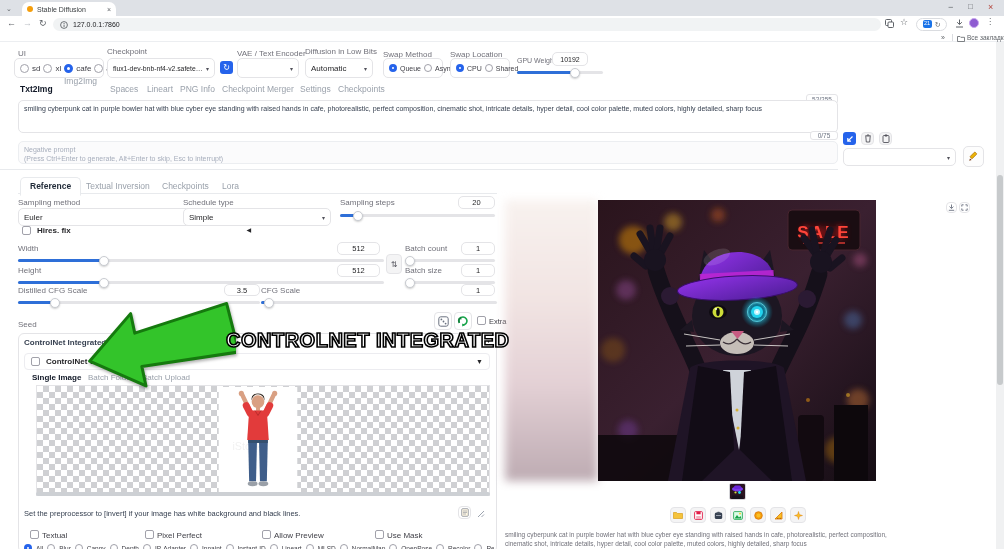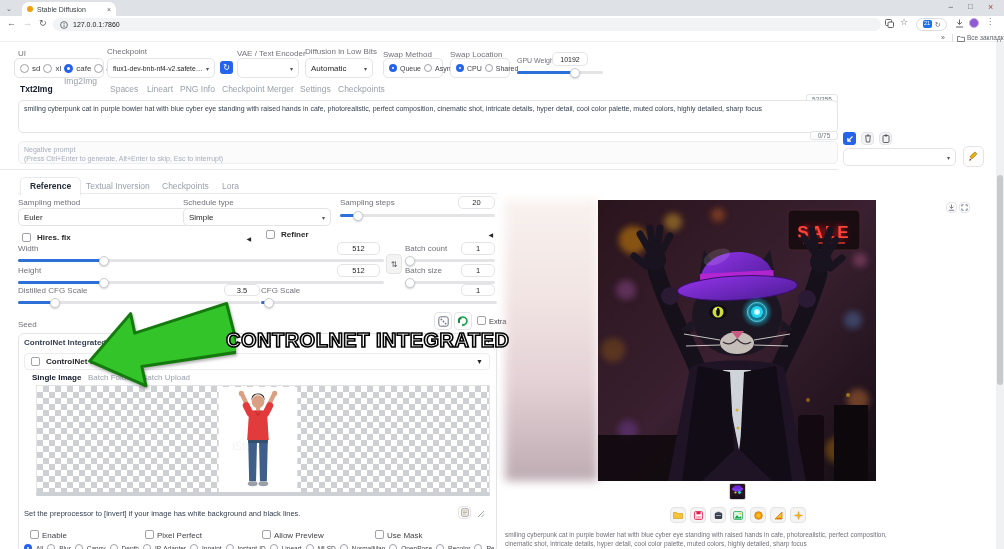--- a/index.html
+++ b/index.html
@@ -174,28 +174,23 @@
     <span>Simple</span>
       <span class="caret">▾</span>
   </div>
   <div class="abs lbl" style="left:340px;top:199px">Sampling steps</div>
   <div class="abs num" style="left:458px;top:196px;width:37px;height:13px">20</div>
   <div class="abs slider" style="left:340px;top:214px;width:155px">
     <div class="fill" style="width:17px"></div>
       <div class="knob" style="left:13px"></div>
   </div>
 
-  <div class="abs" style="left:18px;top:226px;width:237px;height:16px;display:flex;align-items:flex-end;gap:6px;padding:0 4px">
+  <div class="abs" style="left:18px;top:226px;width:237px;height:16px;display:flex;align-items:flex-start;gap:6px;padding:0 4px">
     <span class="chk"></span>
     <span class="opt-lbl" style="font-weight:600;color:#27272a">Hires. fix</span>
-    <span style="margin-left:auto;font-size:6px;color:#27272a">◀</span>
-  </div>
-  <div class="abs" style="left:262px;top:226px;width:235px;height:16px;display:flex;align-items:center;gap:6px;padding:0 4px">
-    <span class="chk"></span>
-    <span class="opt-lbl" style="font-weight:600;color:#27272a">Refiner</span>
     <span style="margin-left:auto;font-size:6px;color:#27272a">◀</span>
   </div>
 
   <div class="abs lbl" style="left:18px;top:245px">Width</div>
   <div class="abs num" style="left:337px;top:242px;width:43px;height:13px">512</div>
   <div class="abs slider" style="left:18px;top:259px;width:366px">
     <div class="fill" style="width:85px"></div>
       <div class="knob" style="left:81px"></div>
   </div>
   <div class="abs lbl" style="left:18px;top:267px">Height</div>
@@ -293,21 +288,21 @@
     <svg width="8" height="9" viewBox="0 0 8 9">
         <rect x="0.7" y="0.7" width="6.6" height="7.6" rx="1" fill="#fdf6e3" stroke="#8a8f98" stroke-width="0.8"></rect>
         <path d="M2,3 L6,3 M2,4.5 L6,4.5 M2,6 L5,6" stroke="#8a8f98" stroke-width="0.6"></path>
       </svg>
   </div>
   <svg class="abs" width="8" height="8" viewBox="0 0 8 8" style="left:477px;top:510px">
       <path d="M7,1 L1,7 M7,4.5 L4.5,7" stroke="#9ca3af" stroke-width="1"></path>
     </svg>
 
   <span class="abs chk" style="left:30px;top:530px"></span>
-  <span class="abs opt-lbl" style="left:42px;top:531px">Enable</span>
+  <span class="abs opt-lbl" style="left:42px;top:531px">Textual</span>
   <span class="abs chk" style="left:145px;top:530px"></span>
   <span class="abs opt-lbl" style="left:157px;top:531px">Pixel Perfect</span>
   <span class="abs chk" style="left:262px;top:530px"></span>
   <span class="abs opt-lbl" style="left:274px;top:531px">Allow Preview</span>
   <span class="abs chk" style="left:375px;top:530px"></span>
   <span class="abs opt-lbl" style="left:387px;top:531px">Use Mask</span>
 
   <div class="abs" style="left:24px;top:543px;width:470px;height:10px;display:flex;align-items:center;gap:4px;overflow:hidden">
     <span class="radio sel" style="width:8px;height:8px"></span>
       <span class="opt-lbl" style="font-size:6.5px">All</span>

